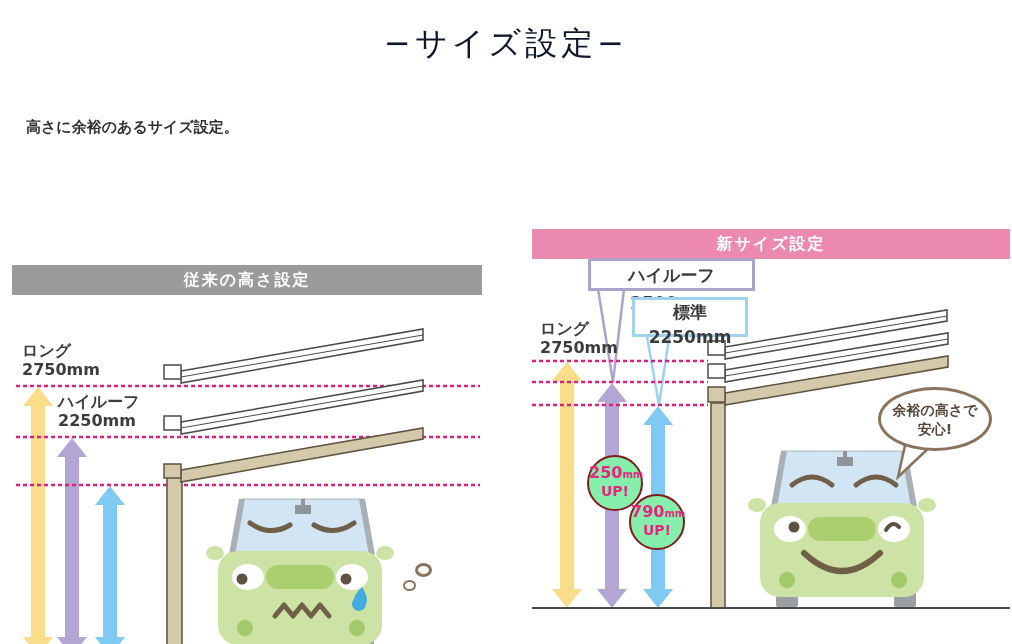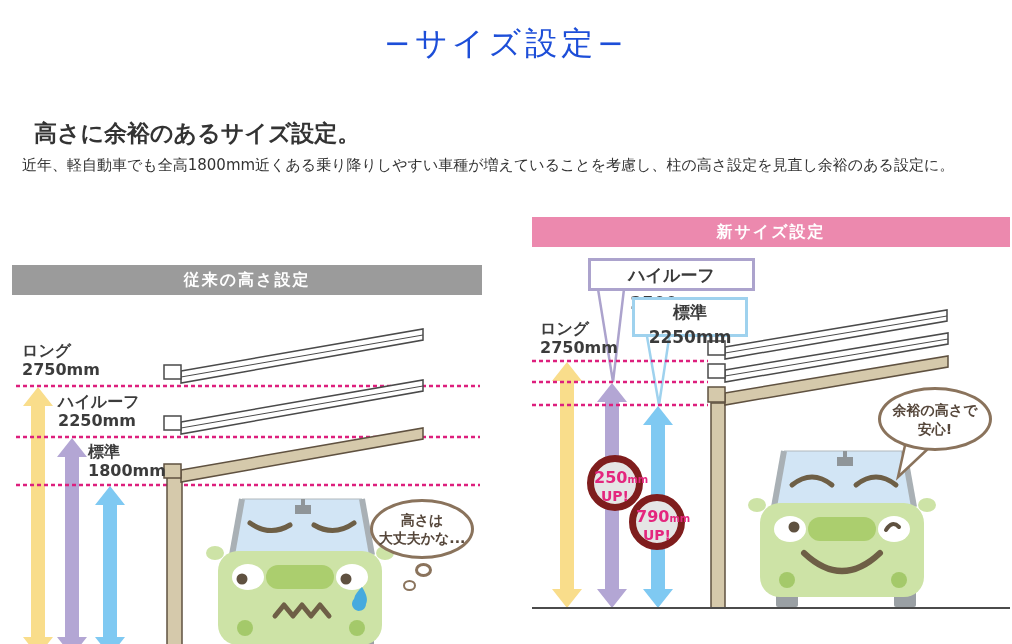--- a/index.html
+++ b/index.html
@@ -1,58 +1,57 @@
 <!DOCTYPE html>
 <html><head>
 <meta charset="utf-8">
 <style>
   html,body{margin:0;padding:0;background:#fff;}
   .page{position:relative;width:1012px;height:644px;background:#fff;overflow:hidden;
         font-family:"DejaVu Sans","Liberation Sans",sans-serif;color:#333;}
   .title{position:absolute;top:22px;left:0;width:1012px;text-align:center;
-         font-size:32px;font-weight:500;letter-spacing:4px;color:#1d4ed8;}
+         font-size:32px;font-weight:500;letter-spacing:4px;color:#0f172a;}
   .intro{position:absolute;left:22px;top:118px;width:970px;}
-  .intro-heading{font-size:23px;font-weight:bold;color:#333;margin:0 0 6px 12px;}
+  .intro-heading{font-size:15px;font-weight:bold;color:#333;margin:0 0 6px 4px;}
   .intro-line{font-size:15px;color:#333;margin:0 0 5px 0;line-height:1.45;}
   .panel{position:absolute;top:217px;height:400px;}
   .panel.left{left:12px;width:470px;margin-top:48px;}
   .panel.right{left:532px;width:478px;}
   .panel-header{position:absolute;left:0;top:0;width:100%;height:30px;line-height:30px;
                 text-align:center;color:#fff;font-size:16px;font-weight:bold;letter-spacing:2px;}
   .panel.left .panel-header{background:#9b9b9b;}
-  .panel.right .panel-header{background:#ec89ae;}
+  .panel.right .panel-header{background:#ec89ae;margin-top:12px;}
   .diagram{position:absolute;left:0;top:0;}
   .hlabel{position:absolute;font-size:16px;font-weight:600;line-height:19px;color:#3c3c3c;white-space:nowrap;z-index:3;}
   .callout{position:absolute;background:#fff;text-align:center;font-weight:bold;font-size:17px;
            color:#3a3a3a;z-index:3;box-sizing:border-box;}
   .callout.purple{border:3px solid #aca3cd;}
   .callout.blue{border:3px solid #9fd2ee;}
-  .badge{position:absolute;width:56px;height:56px;border-radius:50%;background:#e5e5e5;
-         border:7px solid #7f1d1d;box-sizing:border-box;z-index:4;text-align:center;color:#e4267e;}
+  .badge{position:absolute;width:56px;height:56px;border-radius:50%;background:#86efac;
+         border:2px solid #7f1d1d;box-sizing:border-box;z-index:4;text-align:center;color:#e4267e;}
   .badge .l1{font-size:16px;font-weight:bold;margin-top:8px;line-height:16px;}
   .badge .l1 .unit{font-size:10px;}
   .badge .l2{font-size:14px;font-weight:bold;line-height:16px;}
   .bubble{position:absolute;background:#fff;border:3px solid #8a735c;border-radius:50%;
           z-index:5;text-align:center;color:#55463a;font-weight:bold;box-sizing:border-box;}
   .bubble.thought{left:358px;top:234px;width:104px;height:60px;font-size:14px;padding-top:9px;line-height:18px;}
   .bubble.speech{left:346px;top:170px;width:114px;height:64px;font-size:14px;padding-top:11px;line-height:19px;text-align:center;}
   .trail{position:absolute;background:#fff;border:3px solid #8a735c;border-radius:50%;z-index:5;box-sizing:border-box;}
   .trail.t1{left:403px;top:298px;width:17px;height:14px;}
   .trail.t2{left:391px;top:315px;width:13px;height:11px;border-width:2.5px;}
 </style>
 </head>
 <body>
 
 <div class="page">
 
   <div class="title">−サイズ設定−</div>
 
   <div class="intro">
     <p class="intro-heading">高さに余裕のあるサイズ設定。</p>
-    <p class="intro-line">近年、軽自動車でも全高1800mm近くある乗り降りしやすい車種が増えていることを考慮し、柱の高さ設定を見直し余裕のある設定に。</p>
   </div>
 
   <section class="panel left">
     <div class="panel-header">従来の高さ設定</div>
 
     <svg class="diagram" width="470" height="400" viewBox="0 0 470 400">
 
       <polygon fill="#f9dd8b" points="26,122 41,141 33,141 33,372 41,372 26,391 11,372 19,372 19,141 11,141"></polygon>
       <polygon fill="#b3a6d4" points="60,173 75,192 67,192 67,372 75,372 60,391 45,372 53,372 53,192 45,192"></polygon>
       <polygon fill="#7fc9f2" points="98,221 113,240 105,240 105,372 113,372 98,391 83,372 91,372 91,240 83,240"></polygon>
@@ -112,29 +111,21 @@
     </svg>
 
     <div class="hlabel" style="left:10px;top:76px;">
       <div>ロング</div>
       <div>2750mm</div>
     </div>
     <div class="hlabel" style="left:46px;top:127px;">
       <div>ハイルーフ</div>
       <div>2250mm</div>
     </div>
-    <div class="hlabel" style="left:76px;top:177px;">
-      <div>標準</div>
-      <div>1800mm</div>
-    </div>
-
-    <div class="bubble thought">
-      <div>高さは</div>
-      <div>大丈夫かな...</div>
-    </div>
+
     <div class="trail t1"></div>
     <div class="trail t2"></div>
   </section>
 
   <section class="panel right">
     <div class="panel-header">新サイズ設定</div>
 
     <svg class="diagram" width="478" height="400" viewBox="0 0 478 400">
 
       <polygon points="66,72 92,72 81,165" fill="#fff" stroke="#aca3cd" stroke-width="2.5"></polygon>

